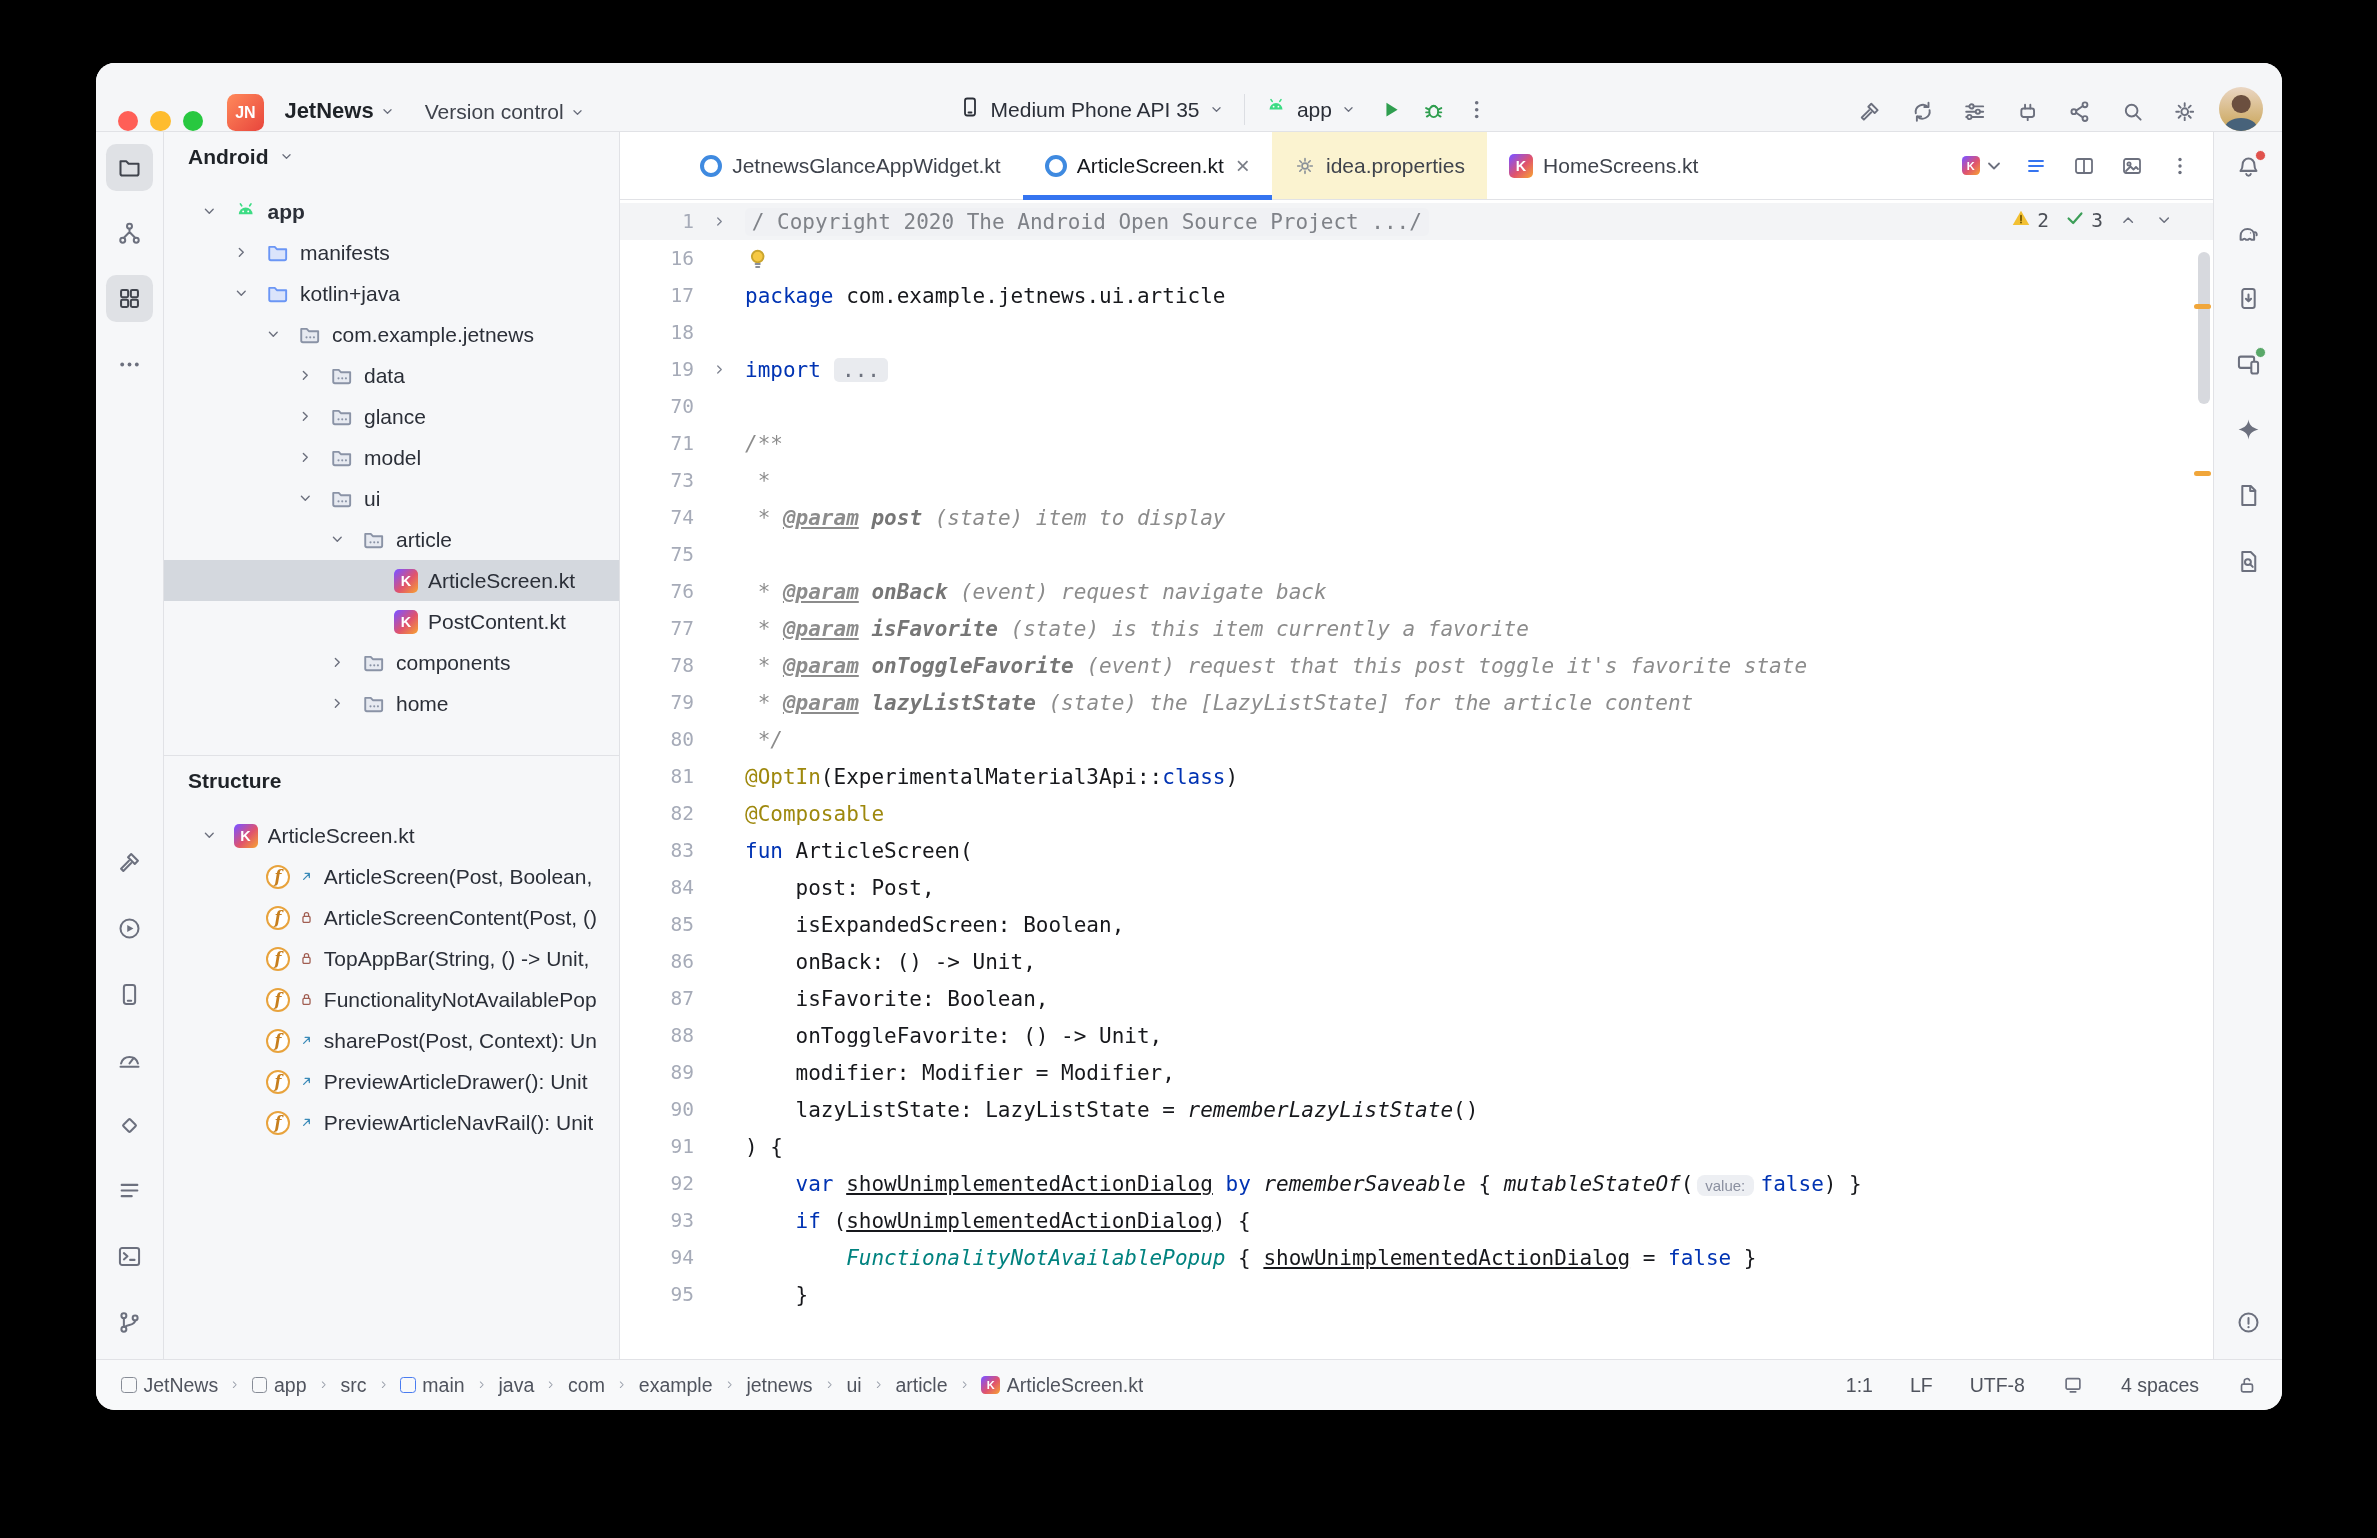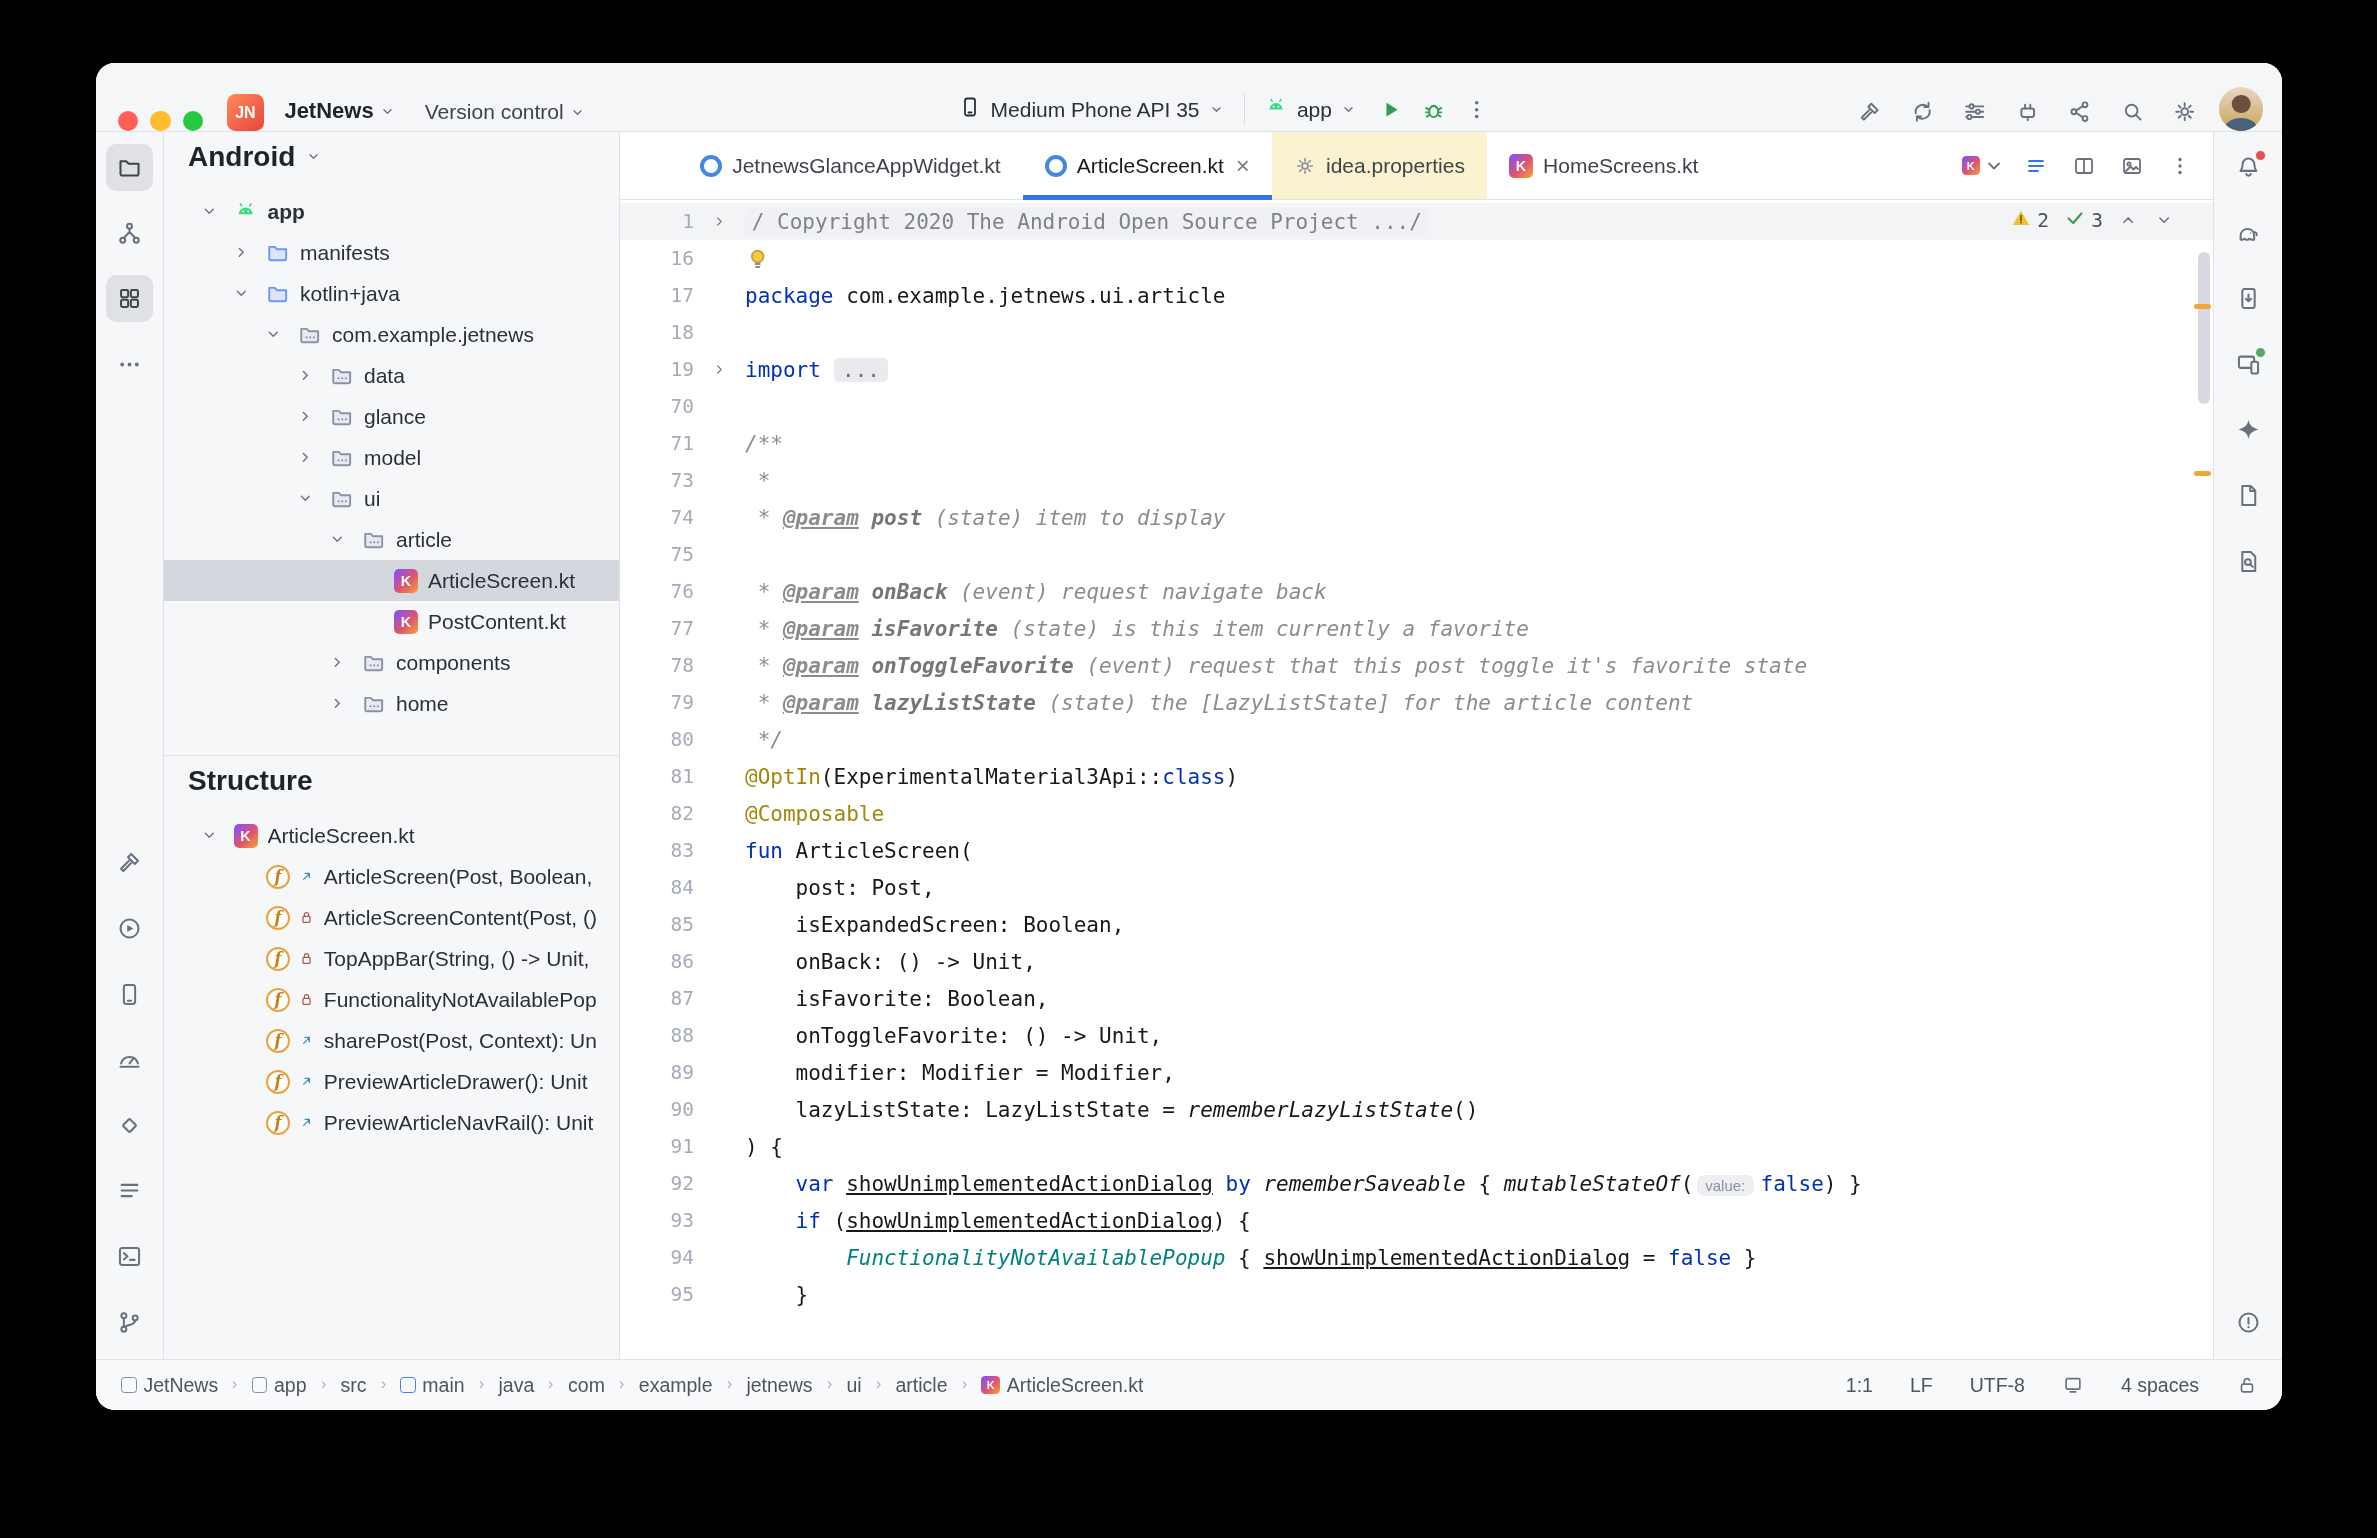--- a/index.html
+++ b/index.html
@@ -43,21 +43,21 @@
   .iconbtn{width:47px;height:47px;border-radius:10.2px;display:flex;align-items:center;justify-content:center;
     color:#6c707e;position:relative;flex:none;}
   .iconbtn.selected{background:#dfe1e5;color:#40444d;}
   .iconbtn svg{width:27px;height:27px;}
   .dotbadge{position:absolute;top:6px;right:6px;width:11px;height:11px;border-radius:50%;border:1.7px solid #f6f7f9;}
   
   .sidecol{width:456px;flex:none;background:#f6f7f9;border-right:0.8px solid #e1e2e6;display:flex;flex-direction:column;}
   .project-panel{height:624px;flex:none;display:flex;flex-direction:column;border-bottom:0.8px solid #e1e2e6;}
   .structure-panel{flex:1;display:flex;flex-direction:column;min-height:0;}
   .panel-header{height:49px;flex:none;display:flex;align-items:center;gap:10px;padding:0 17px 0 24px;
-    font-size:28px;font-weight:600;color:#1f2328;}
+    font-size:21px;font-weight:600;color:#1f2328;}
   .tree{flex:1;overflow:hidden;padding-top:10.2px;}
   .tree-row{height:41px;display:flex;align-items:center;gap:8.5px;font-size:21px;color:#2b2f38;white-space:nowrap;}
   .tree-row.selected{background:var(--selection,#d4d8de);}
   .tree-row.bold .tlabel{font-weight:600;}
   .chev{width:29px;flex:none;display:flex;justify-content:center;color:#6c707e;}
   .ticon{width:27px;height:27px;flex:none;display:flex;align-items:center;justify-content:center;}
   .tlabel{overflow:hidden;text-overflow:clip;}
   .kicon{width:24px;height:24px;border-radius:5.1px;flex:none;
     background:linear-gradient(135deg,#7f52ff 5%,#e0536d 55%,#f59b38 95%);
     color:#fff;font-weight:bold;font-size:14.4px;display:flex;align-items:center;justify-content:center;}

